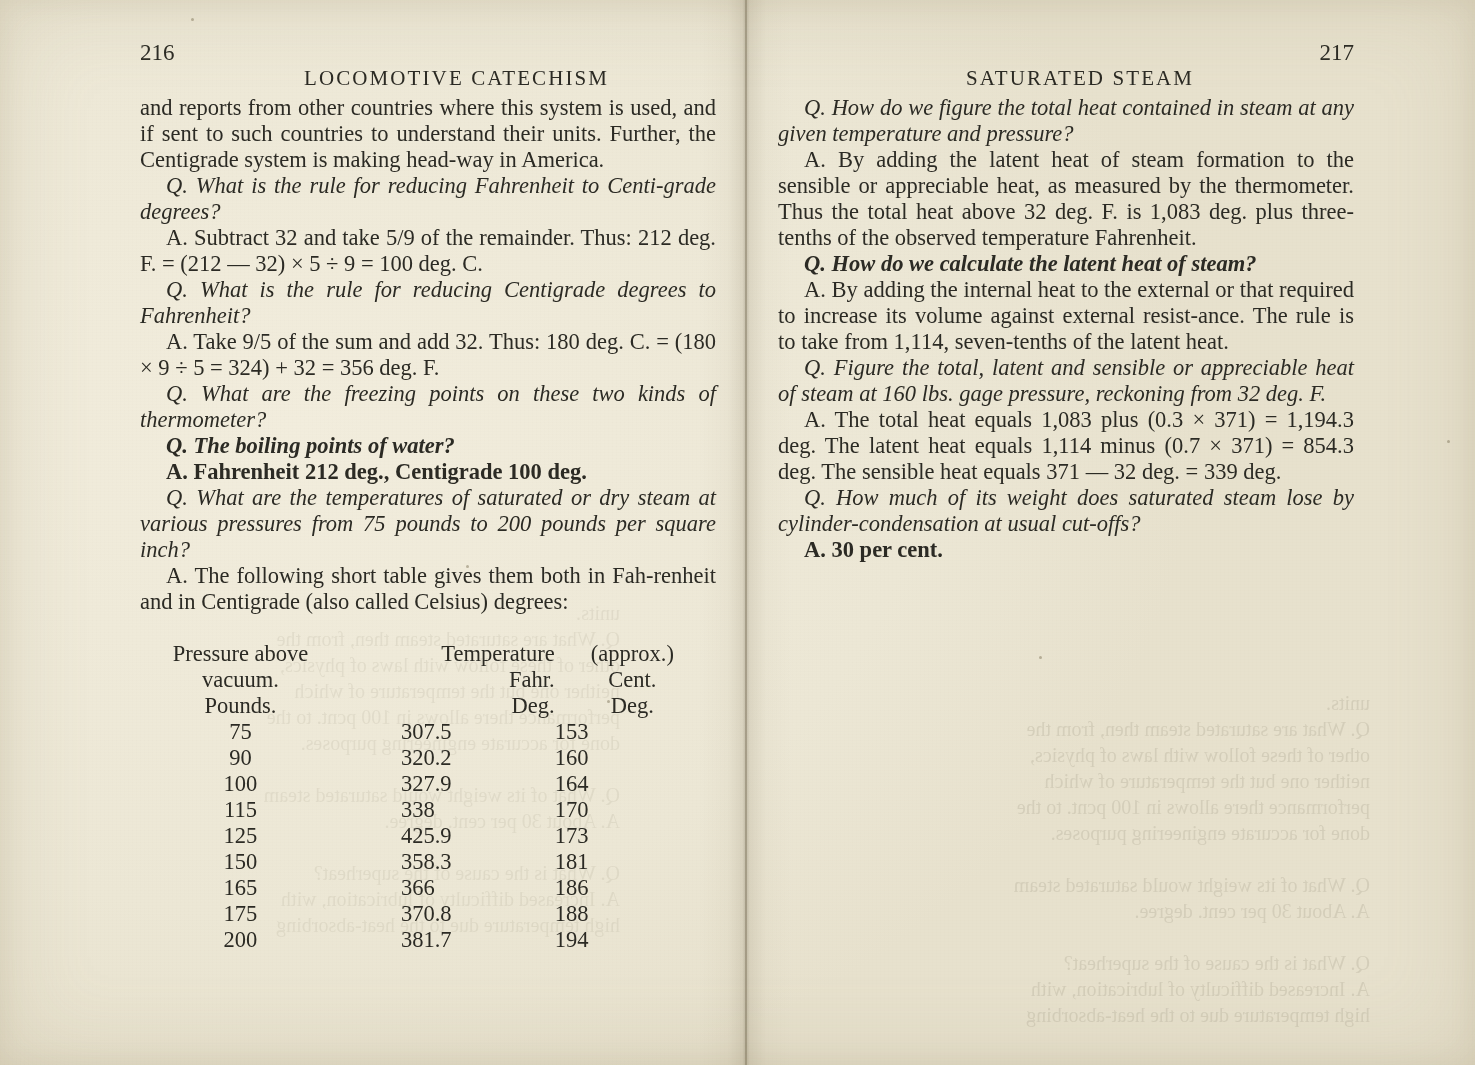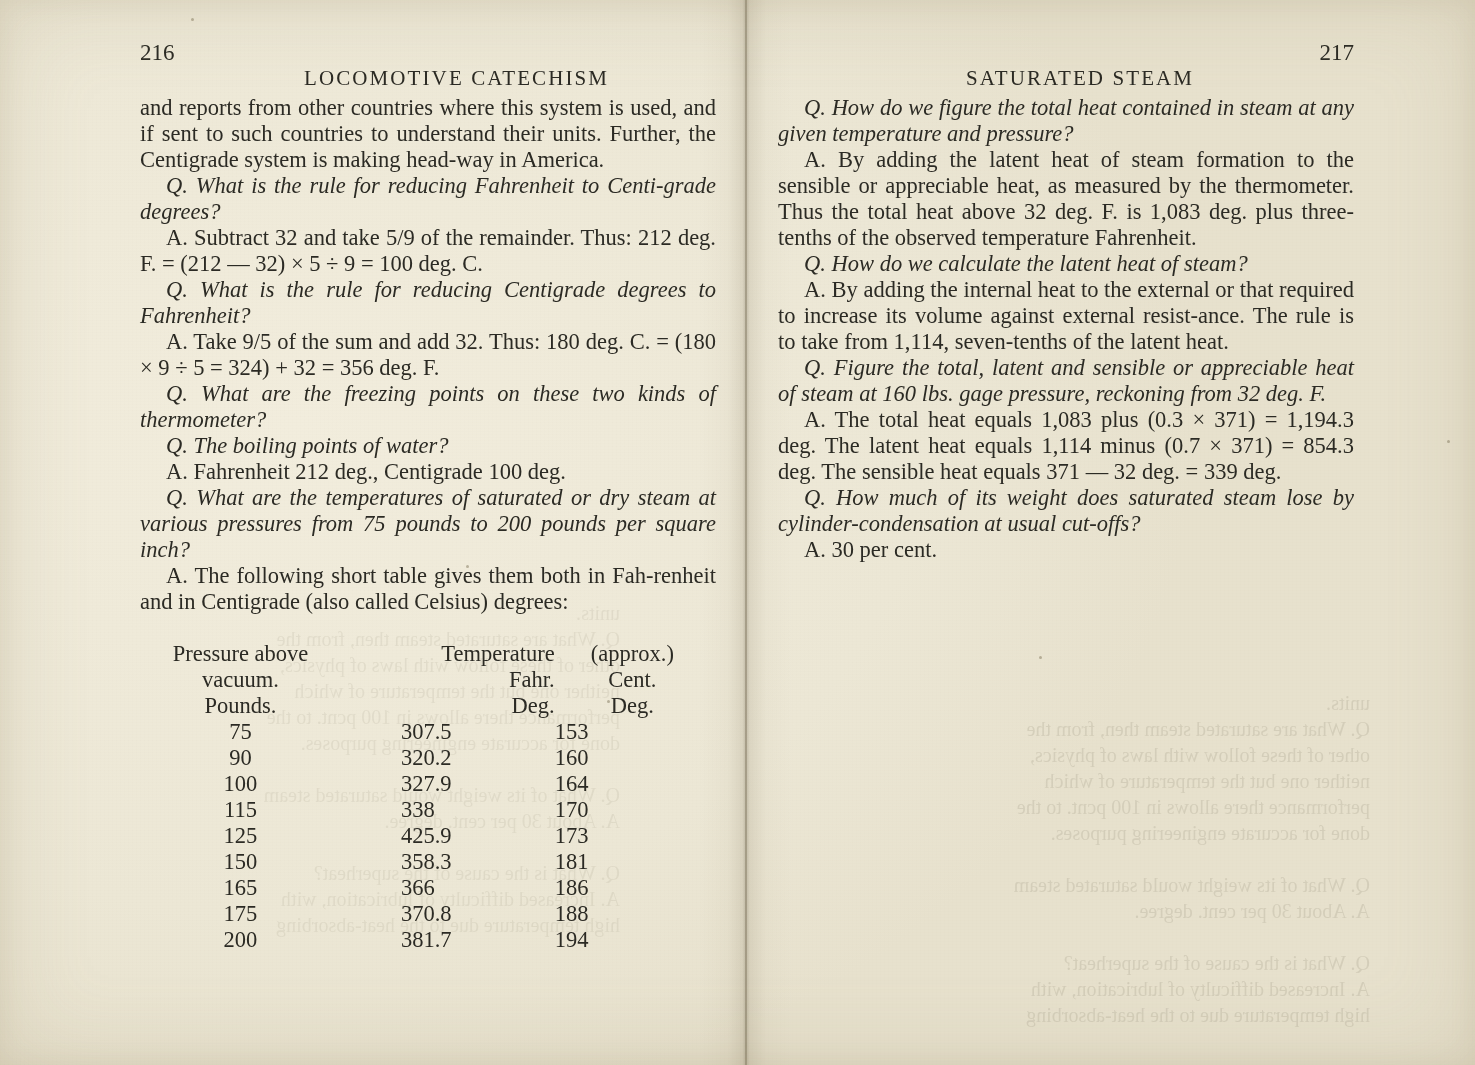--- a/index.html
+++ b/index.html
@@ -107,21 +107,21 @@
 
   p.para {
     margin: 0;
     text-align: justify;
     text-align-last: left;
     text-justify: inter-word;
     hyphens: manual;
   }
   p.para.ind { text-indent: 26px; }
   p.para.it  { font-style: italic; }
-  p.para.nojust { text-align: left; }
+  p.para.nojust { text-align: left; font-weight: bold; }
 
   
   table.steam {
     margin: 26px 0 0 0;
     border-collapse: collapse;
     width: 100%;
     font-size: 22.5px;
     line-height: 26px;
   }
   table.steam th, table.steam td {

